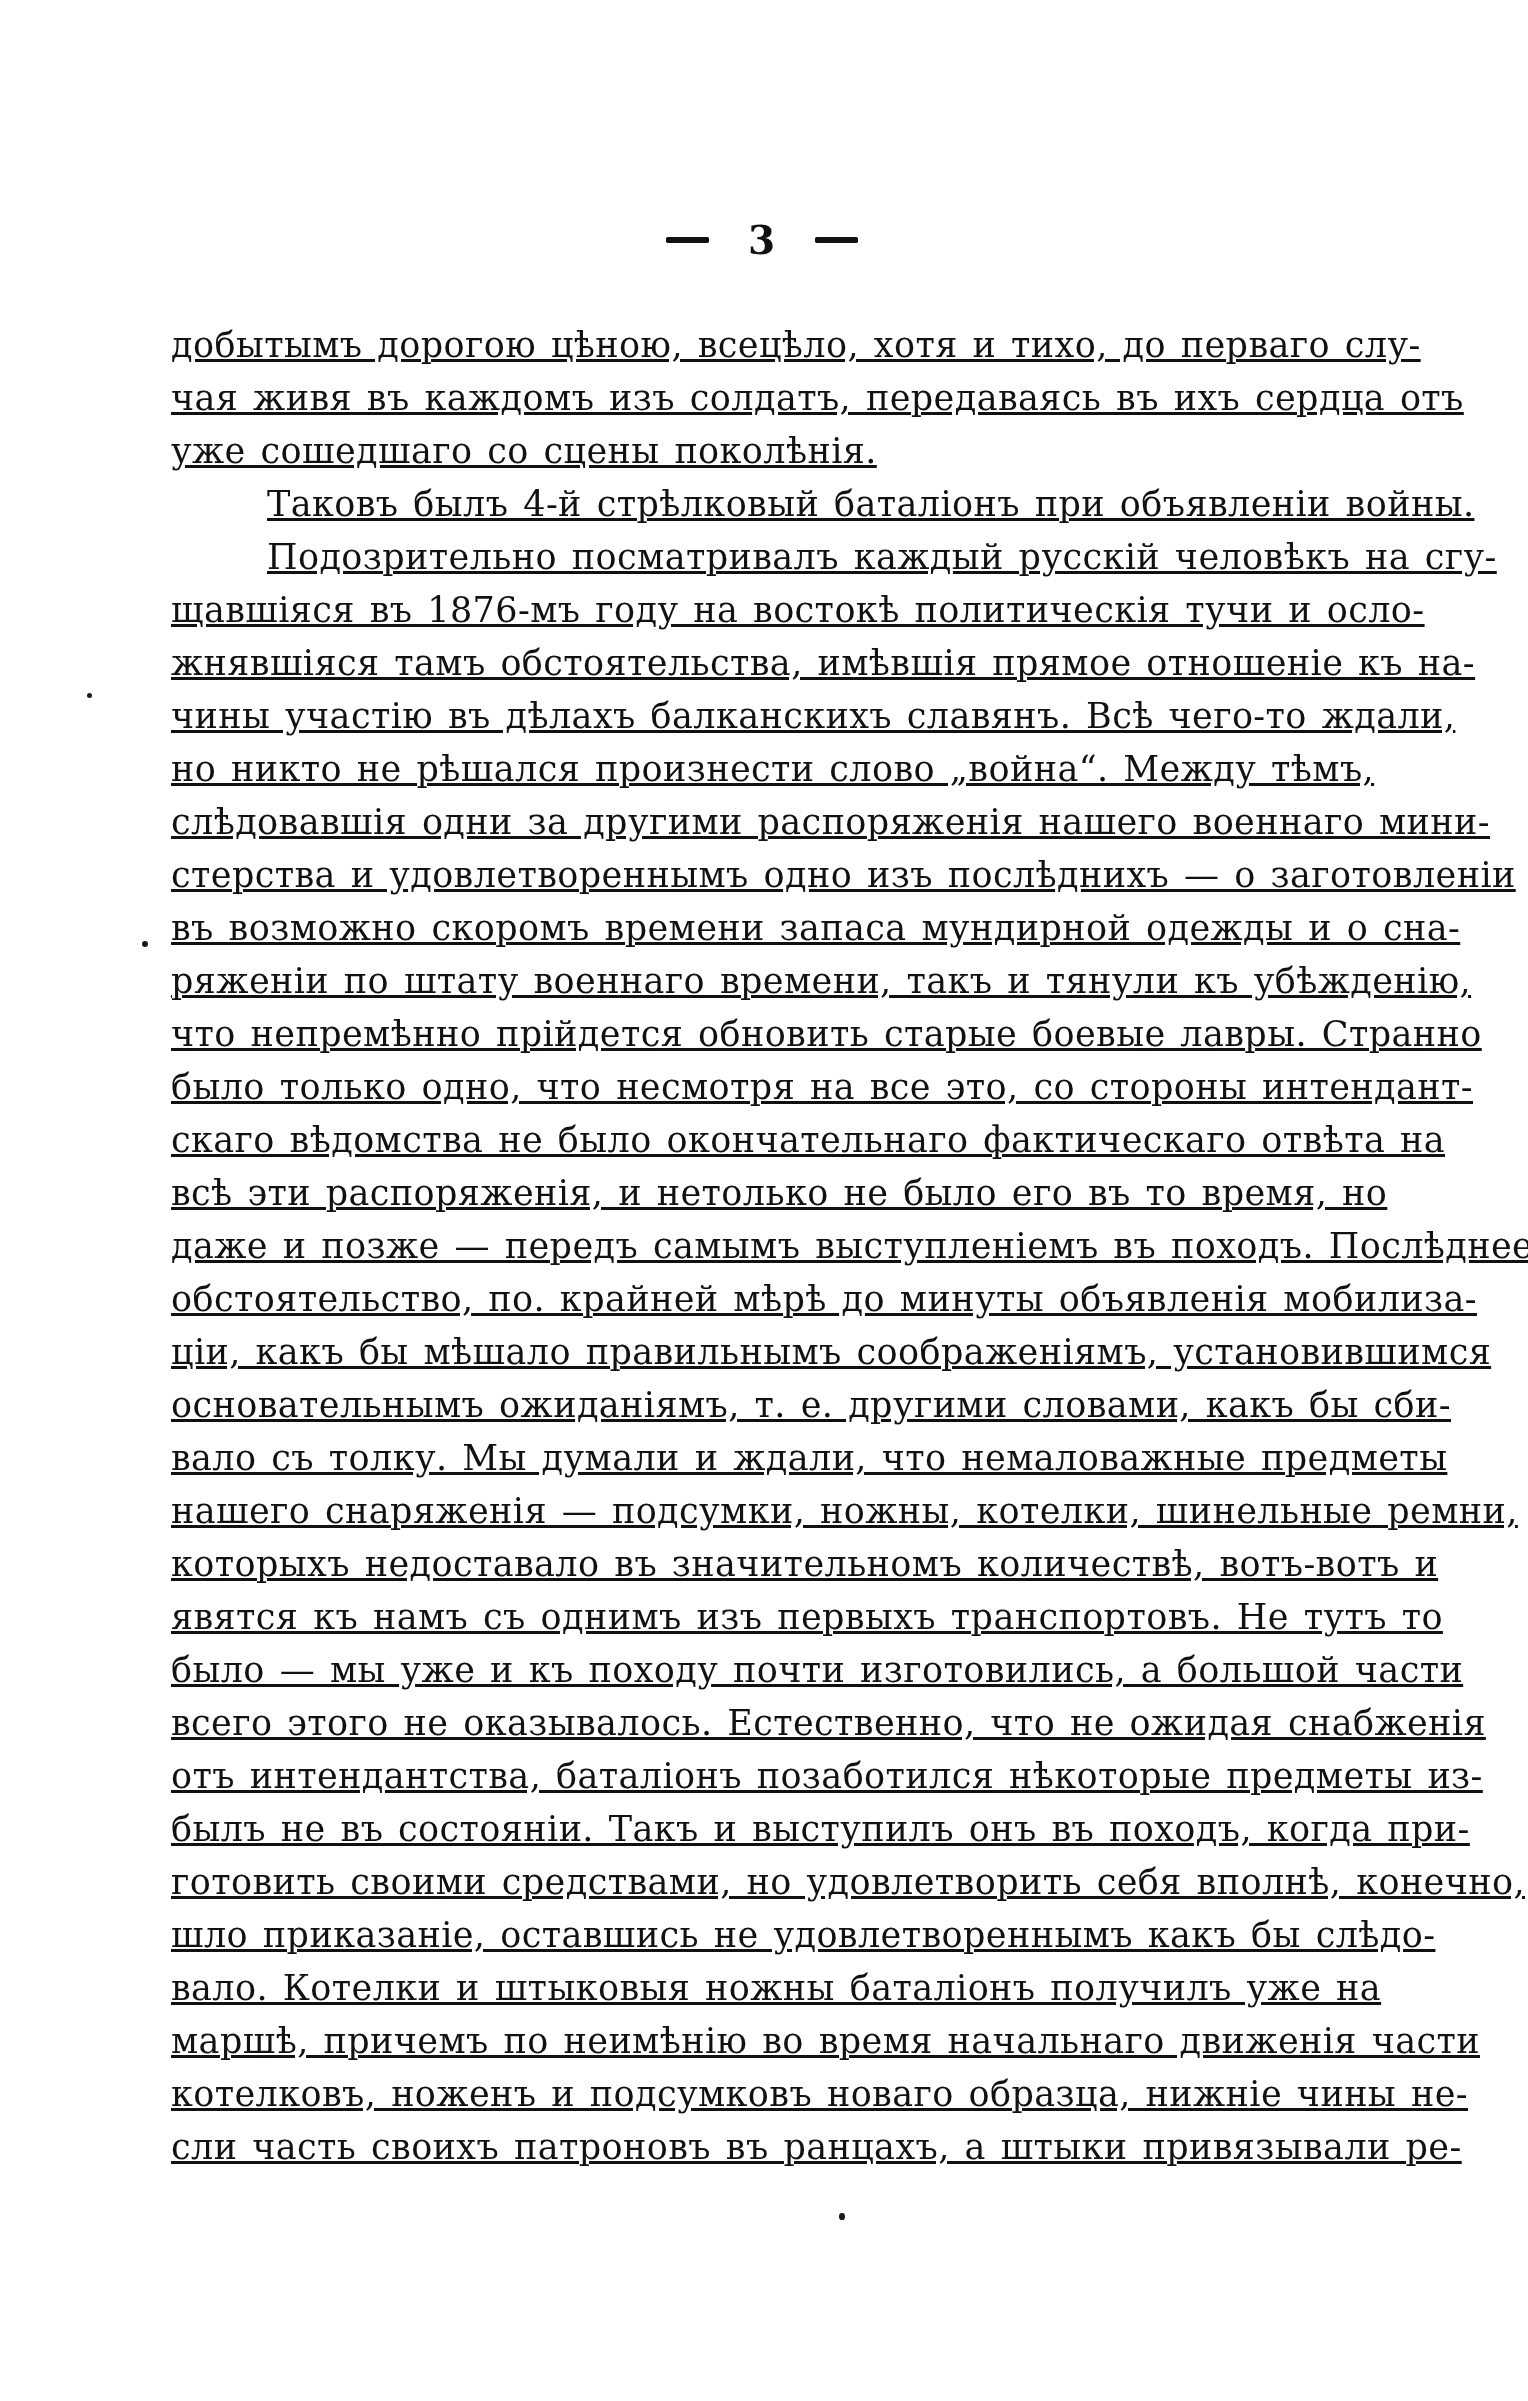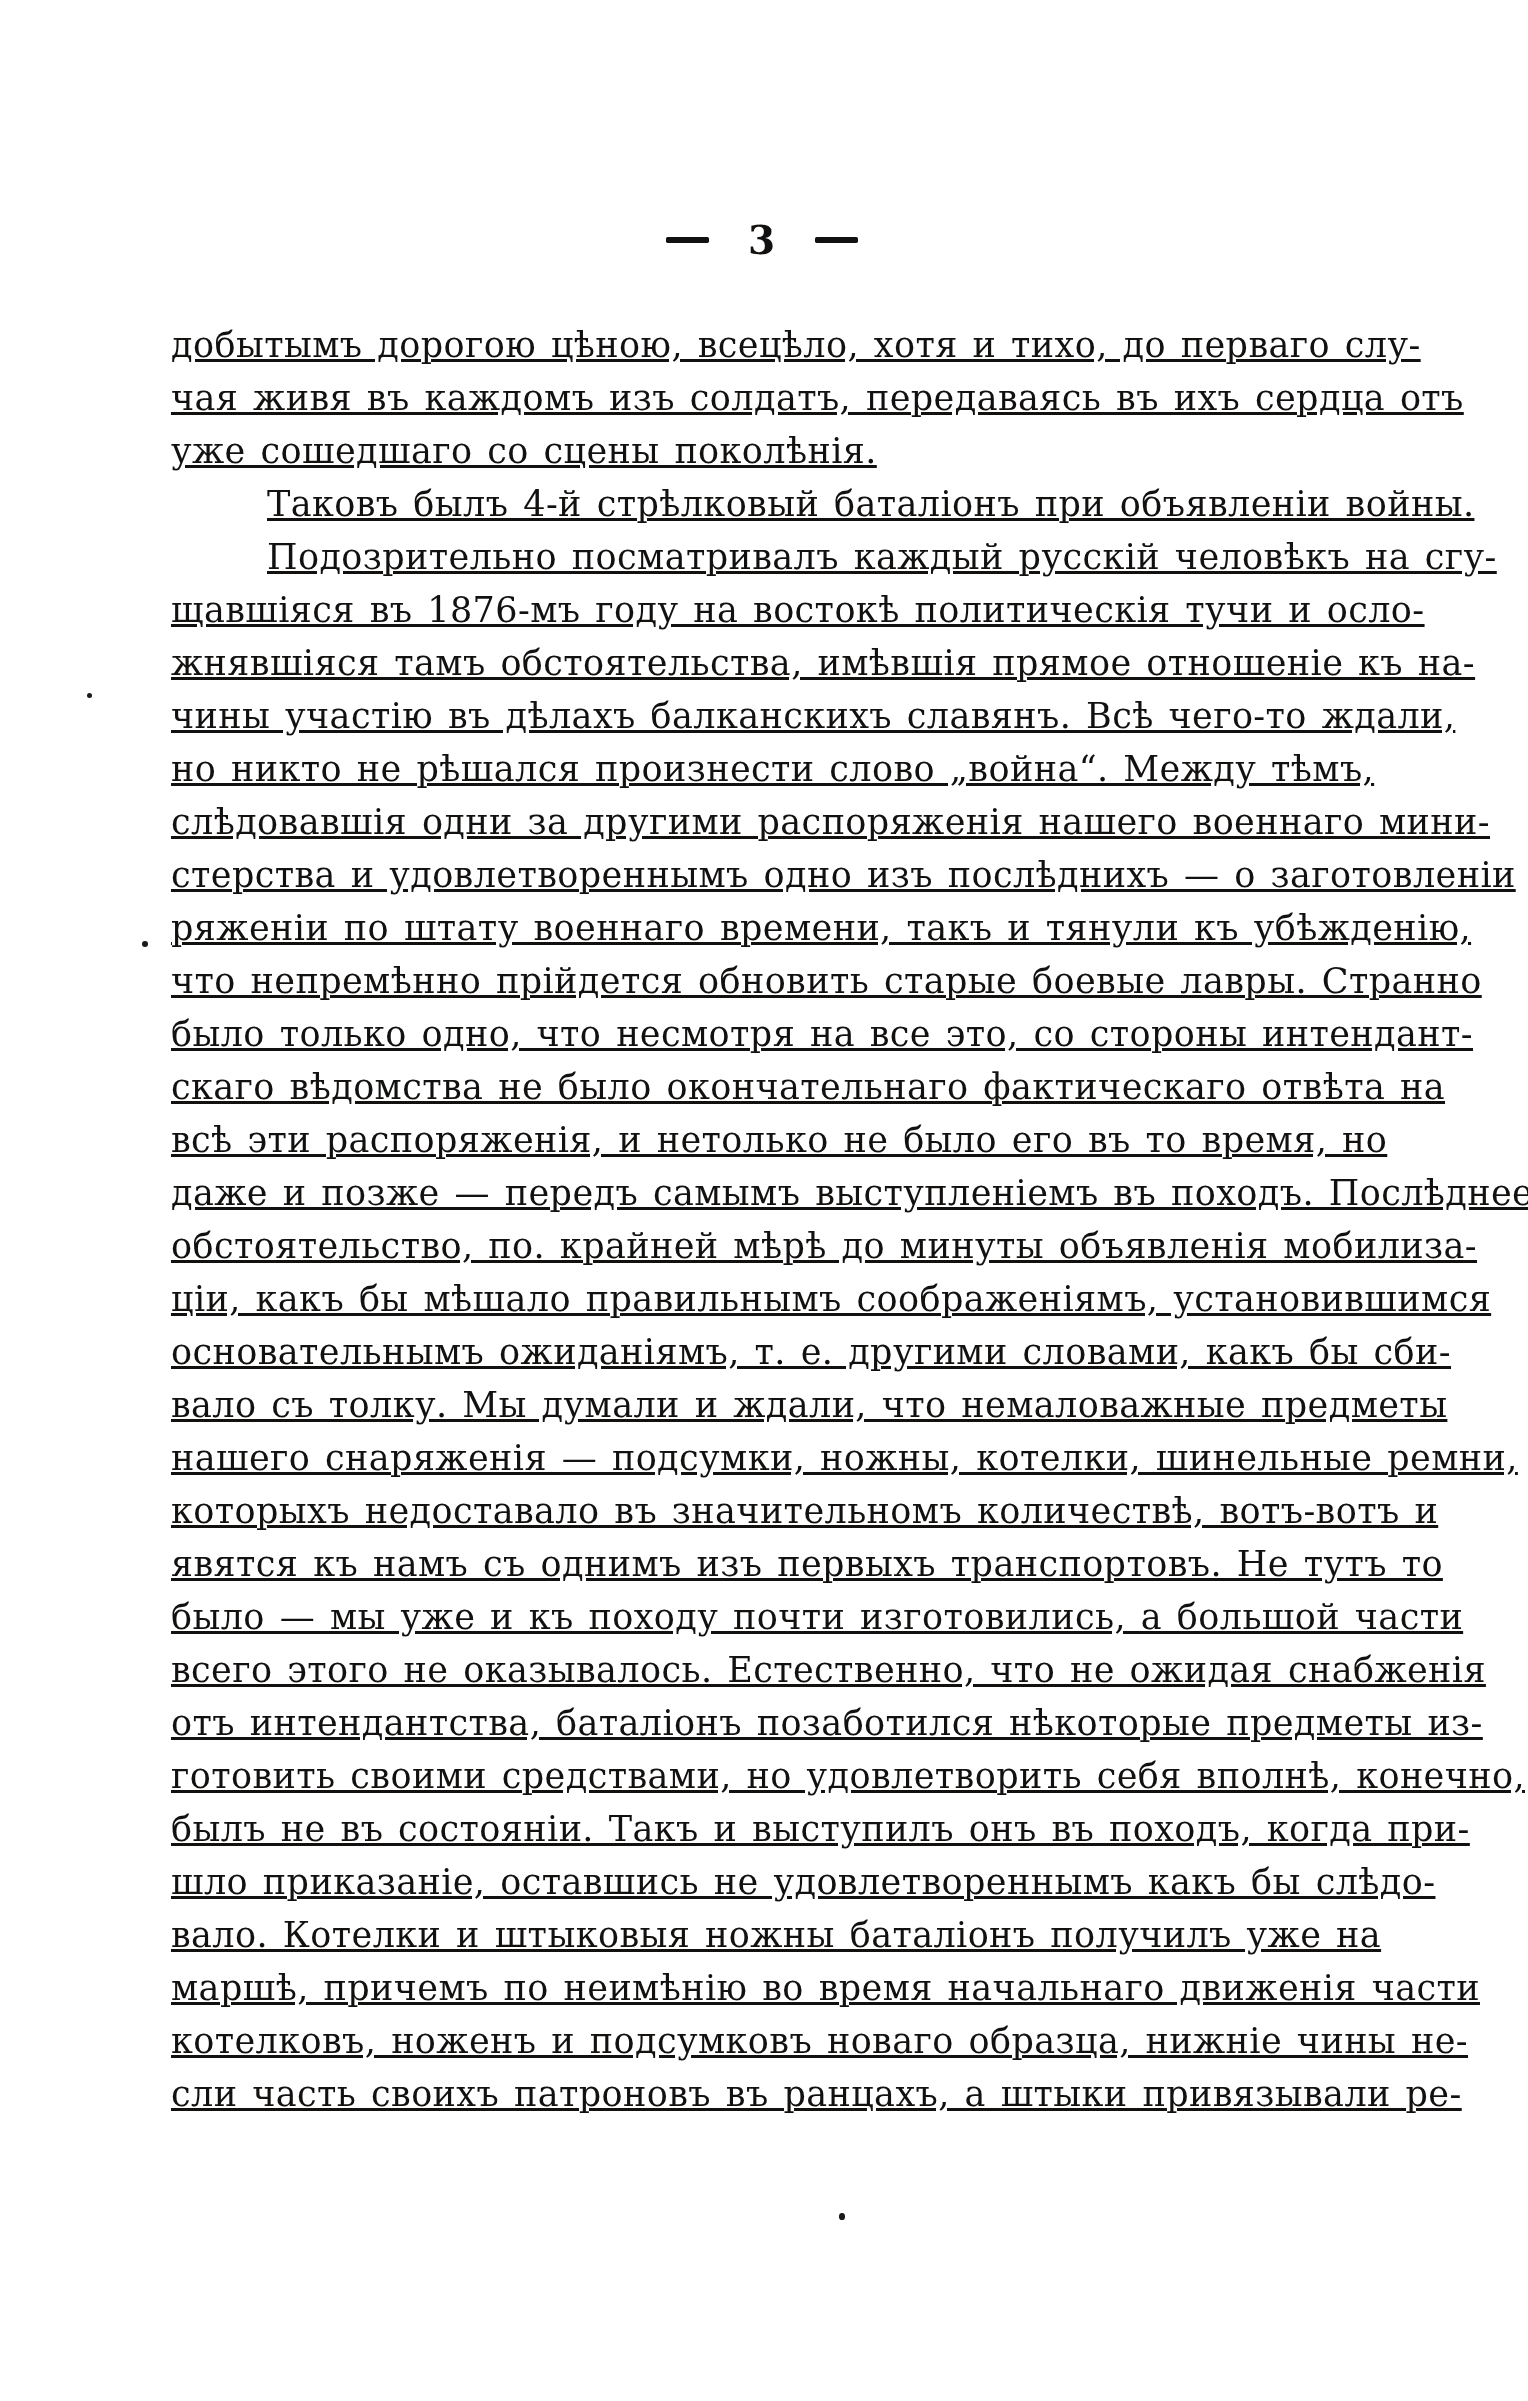--- a/index.html
+++ b/index.html
@@ -87,38 +87,39 @@
     <div class="line">чая живя въ каждомъ изъ солдатъ, передаваясь въ ихъ сердца отъ</div>
     <div class="line para-end">уже сошедшаго со сцены поколѣнія.</div>
     <div class="line indent">Таковъ былъ 4-й стрѣлковый баталіонъ при объявленіи войны.</div>
     <div class="line indent">Подозрительно посматривалъ каждый русскій человѣкъ на сгу-</div>
     <div class="line">щавшіяся въ 1876-мъ году на востокѣ политическія тучи и осло-</div>
     <div class="line">жнявшіяся тамъ обстоятельства, имѣвшія прямое отношеніе къ на-</div>
     <div class="line">чины участію въ дѣлахъ балканскихъ славянъ. Всѣ чего-то ждали,</div>
     <div class="line">но никто не рѣшался произнести слово „война“. Между тѣмъ,</div>
     <div class="line">слѣдовавшія одни за другими распоряженія нашего военнаго мини-</div>
     <div class="line">стерства и удовлетвореннымъ одно изъ послѣднихъ — о заготовленіи</div>
+    <div class="line">въ возможно скоромъ времени запаса мундирной одежды и о сна-</div>
     <div class="line">ряженіи по штату военнаго времени, такъ и тянули къ убѣжденію,</div>
     <div class="line">что непремѣнно прійдется обновить старые боевые лавры. Странно</div>
     <div class="line">было только одно, что несмотря на все это, со стороны интендант-</div>
     <div class="line">скаго вѣдомства не было окончательнаго фактическаго отвѣта на</div>
     <div class="line">всѣ эти распоряженія, и нетолько не было его въ то время, но</div>
     <div class="line">даже и позже — передъ самымъ выступленіемъ въ походъ. Послѣднее</div>
     <div class="line">обстоятельство, по. крайней мѣрѣ до минуты объявленія мобилиза-</div>
     <div class="line">ціи, какъ бы мѣшало правильнымъ соображеніямъ, установившимся</div>
     <div class="line">основательнымъ ожиданіямъ, т. е. другими словами, какъ бы сби-</div>
     <div class="line">вало съ толку. Мы думали и ждали, что немаловажные предметы</div>
     <div class="line">нашего снаряженія — подсумки, ножны, котелки, шинельные ремни,</div>
     <div class="line">которыхъ недоставало въ значительномъ количествѣ, вотъ-вотъ и</div>
     <div class="line">явятся къ намъ съ однимъ изъ первыхъ транспортовъ. Не тутъ то</div>
     <div class="line">было — мы уже и къ походу почти изготовились, а большой части</div>
     <div class="line">всего этого не оказывалось. Естественно, что не ожидая снабженія</div>
     <div class="line">отъ интендантства, баталіонъ позаботился нѣкоторые предметы из-</div>
+    <div class="line">былъ не въ состояніи. Такъ и выступилъ онъ въ походъ, когда при-</div>
     <div class="line">готовить своими средствами, но удовлетворить себя вполнѣ, конечно,</div>
-    <div class="line">былъ не въ состояніи. Такъ и выступилъ онъ въ походъ, когда при-</div>
     <div class="line">шло приказаніе, оставшись не удовлетвореннымъ какъ бы слѣдо-</div>
     <div class="line">вало. Котелки и штыковыя ножны баталіонъ получилъ уже на</div>
     <div class="line">маршѣ, причемъ по неимѣнію во время начальнаго движенія части</div>
     <div class="line">котелковъ, ноженъ и подсумковъ новаго образца, нижніе чины не-</div>
     <div class="line">сли часть своихъ патроновъ въ ранцахъ, а штыки привязывали ре-</div>
   </div>
 
   <div class="speck speck-1"></div>
   <div class="speck speck-2"></div>
   <div class="speck speck-3"></div>

